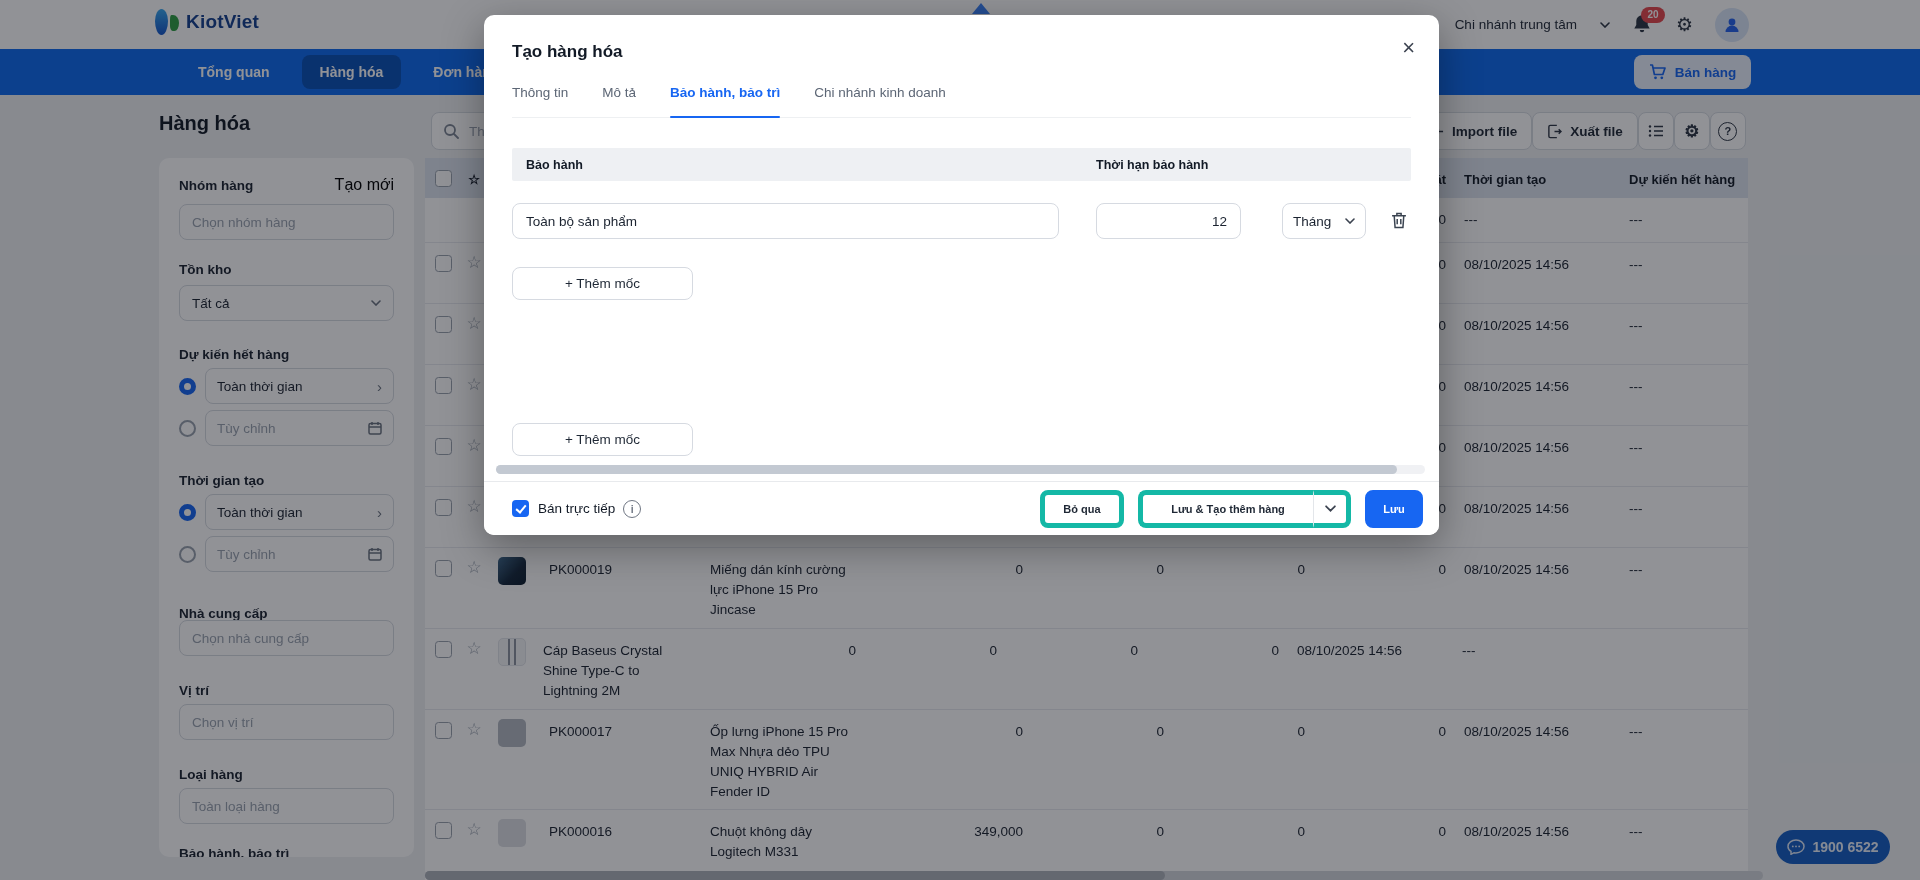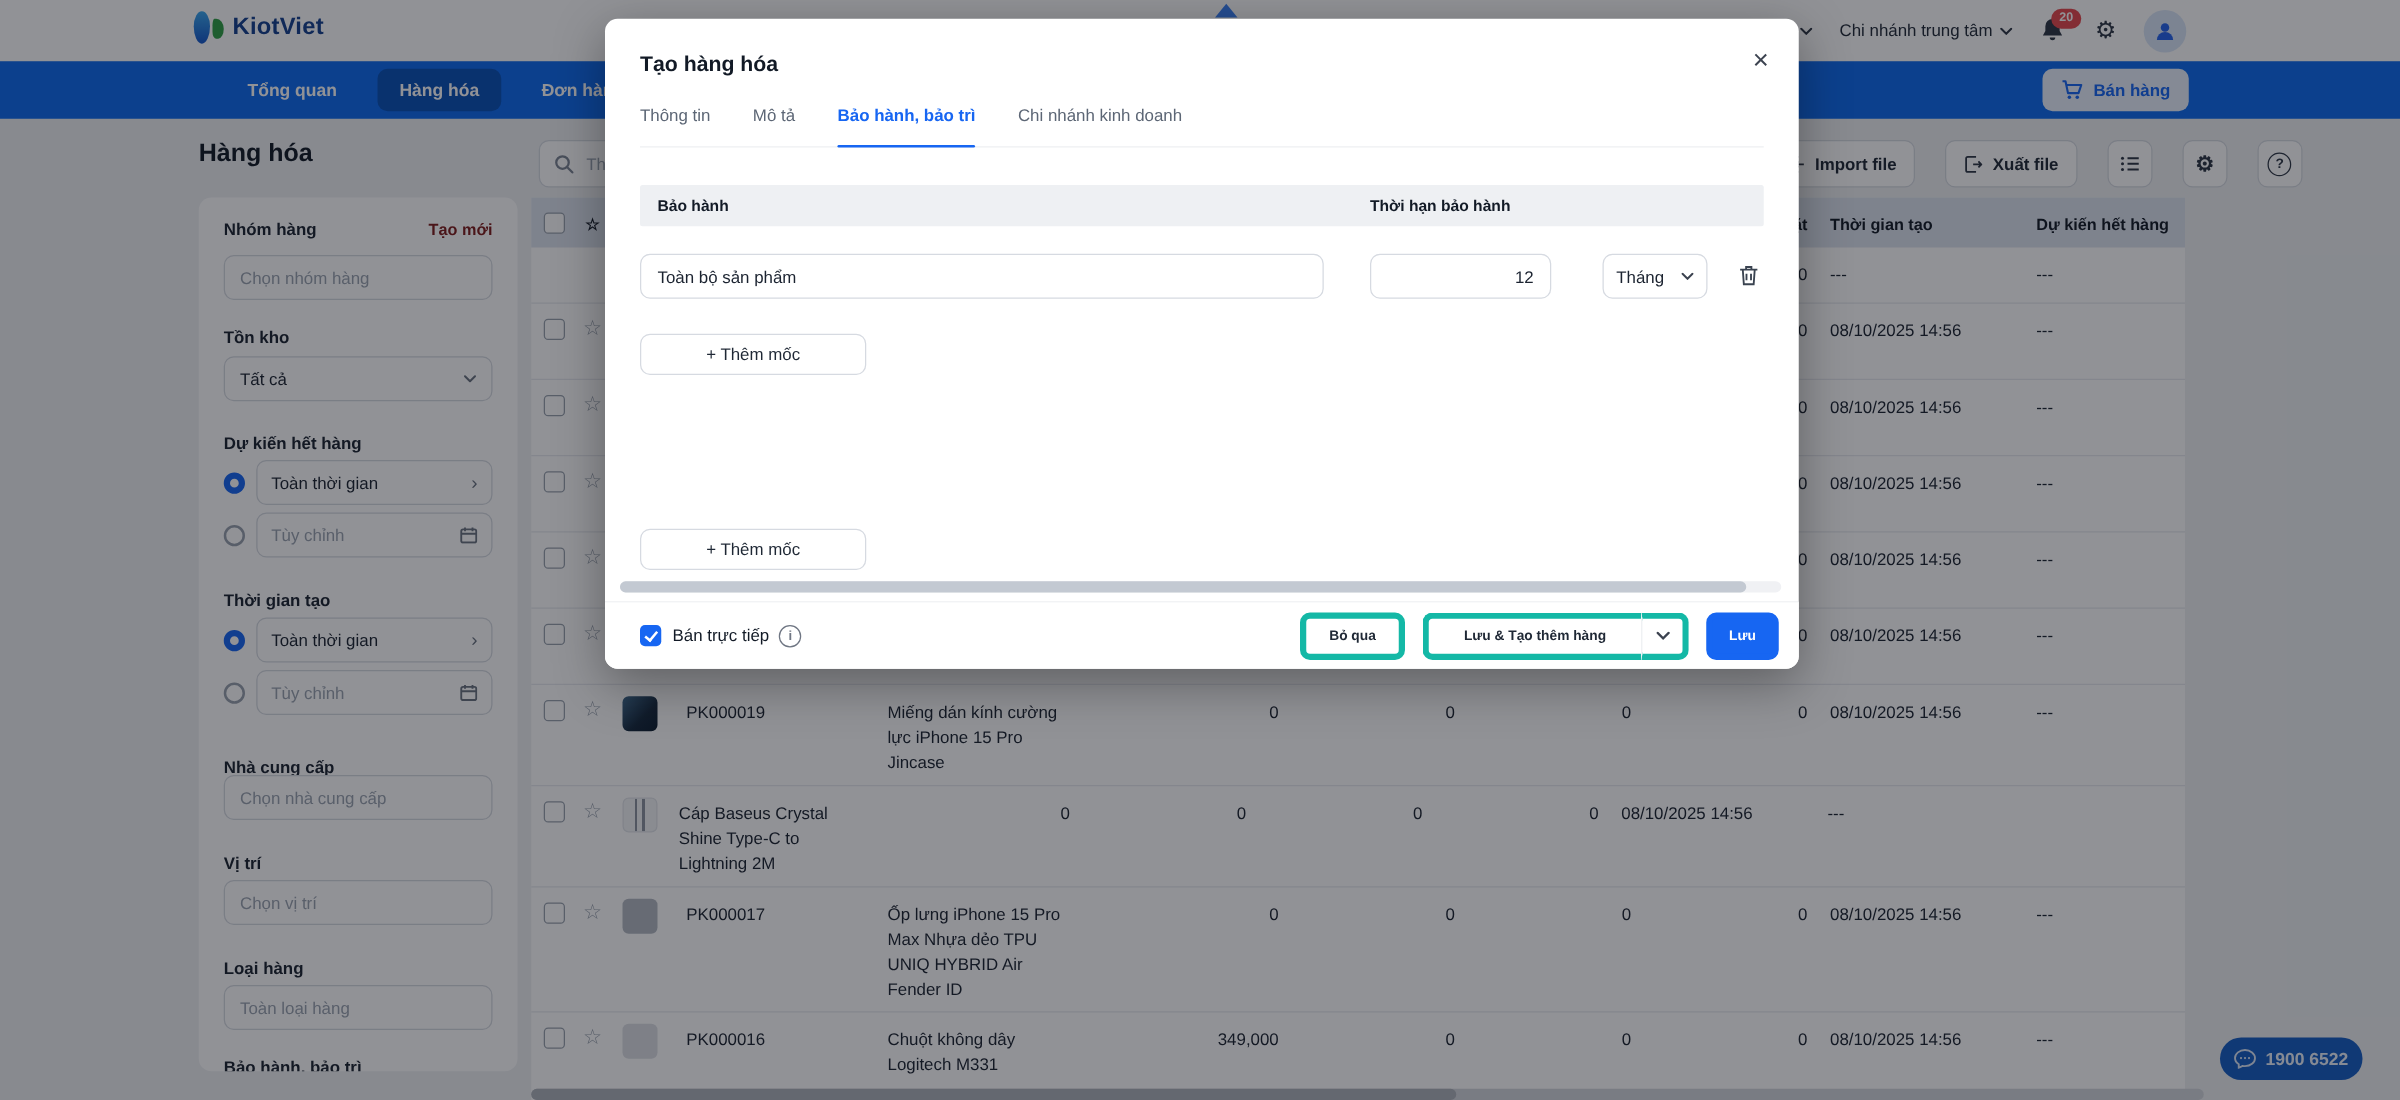--- a/index.html
+++ b/index.html
@@ -7,56 +7,56 @@
         font-family:"Liberation Sans",sans-serif;color:#1b2330}
   
   .topbar{position:absolute;left:0;top:0;width:1920px;height:49px;background:#ffffff}
   .logo{position:absolute;left:155px;top:9px;display:flex;align-items:center;gap:7px}
   .logo-mark{display:flex;align-items:flex-end;gap:2px}
   .mark-b{width:13px;height:26px;background:linear-gradient(180deg,#39a7ee,#1456c9);border-radius:50% 50% 50% 50%/46% 46% 54% 54%}
   .mark-g{width:9px;height:16px;background:#2e9e44;border-radius:20% 80% 60% 40%/40% 60% 60% 40%;margin-bottom:4px}
   .logo-text{font-size:19px;font-weight:bold;color:#15418f;letter-spacing:.2px}
   .topbar-right{position:absolute;right:171px;top:0;height:49px;display:flex;align-items:center;gap:22px}
   .tb-frag{display:flex;align-items:center;gap:5px;font-size:13.5px;color:#222b38}
-  .branch{display:flex;align-items:center;gap:6px;font-size:13.5px;color:#222b38}
+  .branch{display:flex;align-items:center;gap:23px;font-size:13.5px;color:#222b38}
   .bell-wrap{position:relative;width:22px;height:24px;cursor:pointer}
   .badge{position:absolute;top:-6px;left:9px;min-width:18px;height:16px;background:#e5484d;border-radius:9px;
          color:#fff;font-size:10px;font-weight:bold;display:flex;align-items:center;justify-content:center;padding:0 3px}
   .gear{font-size:19px;color:#2d3644;line-height:1;cursor:pointer}
   .avatar{width:34px;height:34px;border-radius:50%;background:#d9e6f8;display:flex;align-items:center;justify-content:center;cursor:pointer}
   .notch{position:absolute;left:972px;top:3px;width:0;height:0;border-left:9px solid transparent;border-right:9px solid transparent;border-bottom:11px solid #3b82f6}
   
   .mainnav{position:absolute;left:0;top:49px;width:1920px;height:46px;background:#0d6bef;display:flex;align-items:center}
   .nav-items{display:flex;align-items:center;margin-left:180px;gap:14px}
   .nav-item{color:#fff;font-size:14px;font-weight:bold;padding:9px 18px;border-radius:8px;cursor:pointer;white-space:nowrap}
   .nav-item.active{background:rgba(0,10,40,0.28)}
   .sell-btn{position:absolute;left:1634px;top:6px;width:117px;height:34px;background:#eaf1fd;border-radius:8px;
             display:flex;align-items:center;justify-content:center;gap:8px;color:#1766f2;font-size:13.5px;font-weight:bold;cursor:pointer}
   
   .side-title{position:absolute;left:159px;top:112px;font-size:20px;font-weight:bold;color:#121a26}
   .sidecard{position:absolute;left:159px;top:158px;width:255px;height:699px;background:#fff;border-radius:10px;overflow:hidden}
   .sc-in{position:absolute;left:20px;right:20px}
   .sc-label{font-size:13.5px;font-weight:bold;color:#1b2330}
-  .sc-link{font-size:13px;font-weight:bold;color:#7f1d1d;cursor:pointer}
+  .sc-link{font-size:16px;font-weight:normal;color:#000000;cursor:pointer}
   .sc-input{height:36px;border:1px solid #d6dae1;border-radius:8px;display:flex;align-items:center;padding:0 12px;
             font-size:13.5px;color:#9aa3b0;background:#fff;box-sizing:border-box}
   .sc-select{justify-content:space-between;color:#1b2330;cursor:pointer}
   .opt-row{display:flex;align-items:center;gap:9px}
   .radio{width:17px;height:17px;border-radius:50%;border:2px solid #98a1ad;background:#fff;box-sizing:border-box;flex:none;cursor:pointer}
   .radio.on{border:5.5px solid #1766f2}
   .opt-box{flex:1;height:36px;border:1px solid #d6dae1;border-radius:8px;display:flex;align-items:center;justify-content:space-between;
            padding:0 11px;font-size:13.5px;color:#1b2330;box-sizing:border-box;cursor:pointer}
   .opt-box .ph{color:#9aa3b0}
   .chev-r{color:#6a7380;font-size:15px}
   
   .searchbox{position:absolute;left:431px;top:112px;width:265px;height:38px;background:#fff;border:1px solid #d6dae1;border-radius:8px;
              display:flex;align-items:center;padding:0 11px;gap:8px;box-sizing:border-box}
   .searchbox input{border:none;outline:none;flex:1;font-size:13.5px;color:#1b2330;font-family:inherit;background:transparent}
   .searchbox input::placeholder{color:#9aa3b0}
-  .tools{position:absolute;top:112px;left:1414px;display:flex;gap:24px}
+  .tools{position:absolute;top:112px;left:1414px;display:flex;gap:0}
   .tool-btn{height:38px;background:#fff;border:1px solid #d6dae1;border-radius:8px;display:flex;align-items:center;gap:8px;
             padding:0 14px;font-size:13.5px;font-weight:bold;color:#1f2835;box-sizing:border-box;cursor:pointer}
   .tool-ico{width:36px;justify-content:center;padding:0}
   .qmark{width:17px;height:17px;border:1.6px solid #2d3644;border-radius:50%;display:flex;align-items:center;justify-content:center;
          font-size:11px;font-weight:bold;color:#2d3644}
   
   .table{position:absolute;left:425px;top:158px;width:1323px;background:#fff}
   .trow{display:flex;border-bottom:1px solid #e8eaee;box-sizing:border-box}
   .thead{background:#dde3ee;border-bottom:none;height:40px}
   .thead .cell{font-weight:bold;font-size:13px;color:#121a26;padding-top:12px}

